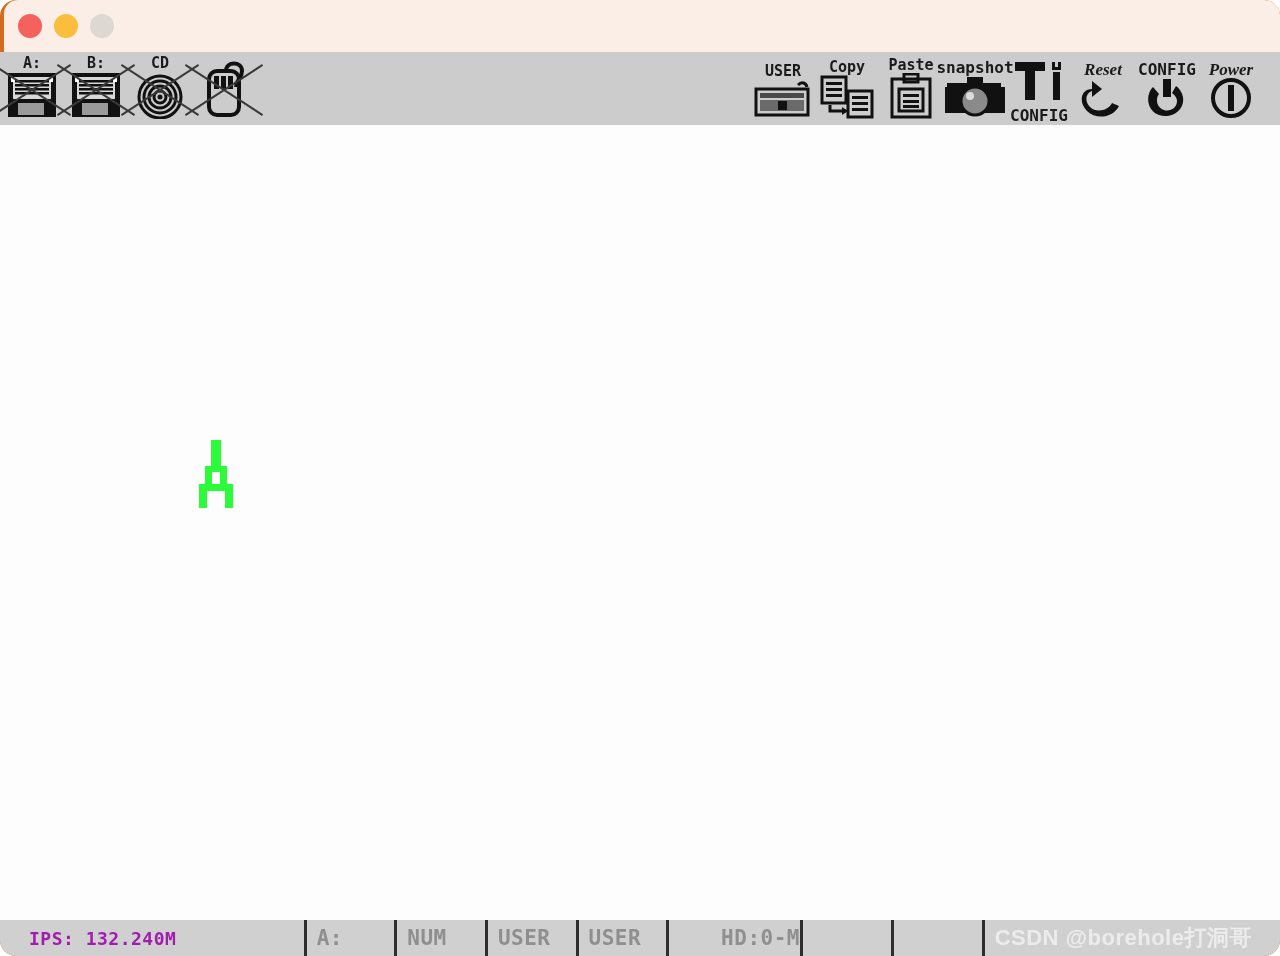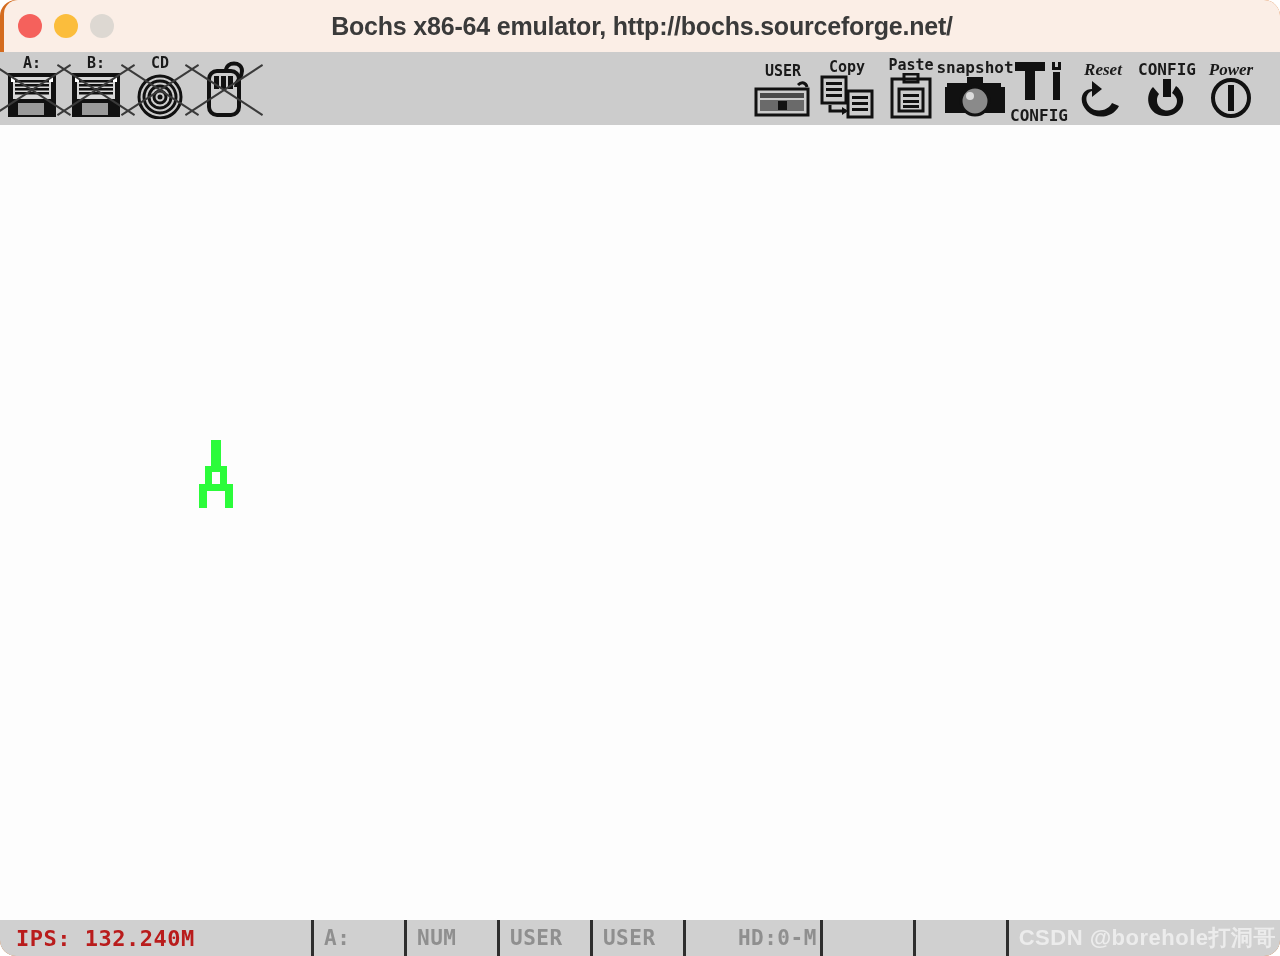--- a/index.html
+++ b/index.html
@@ -161,56 +161,55 @@
     align-items: center;
     box-sizing: border-box;
     border-right: 3px solid #2e2e2e;
     padding-left: 10px;
     font-size: 21px;
     font-weight: bold;
     letter-spacing: 0.5px;
   }
   .sb-cell.ips {
     width: 340px;
-    color: #b91c1c;
-    padding-left: 16px;
-    font-size: 22px;
+    color: #a21caf;
+    padding-left: 29px;
+    font-size: 18px;
   }
   .sb-cell.ind {
     width: 100px;
     color: #8f8f8f;
   }
   .sb-cell.ind.wide { width: 102px; margin-left: 42px; }
   .sb-cell.blank { width: 100px; }
   .sb-cell.last { border-right: none; flex: 1; }
 
   #watermark {
     flex: 1;
     display: flex;
     align-items: center;
     justify-content: flex-end;
-    padding-right: 4px;
+    padding-right: 28px;
     font-family: "Liberation Sans", sans-serif;
     font-size: 22px;
     color: #ececec;
     white-space: nowrap;
   }
 </style>
 </head>
 <body>
 
 <div id="window">
 
   <div id="titlebar">
     <div id="traffic">
       <span class="light close"></span>
       <span class="light min"></span>
       <span class="light zoom"></span>
     </div>
-    <div id="title-text">Bochs x86-64 emulator, http://bochs.sourceforge.net/</div>
   </div>
 
   <div id="toolbar">
 
     <div id="toolbar-left">
 
       <div class="tb-item disabled">
         <span class="tb-label">A:</span>
         <span class="tb-ico">
           <svg width="56" height="48" viewBox="0 0 56 48">

